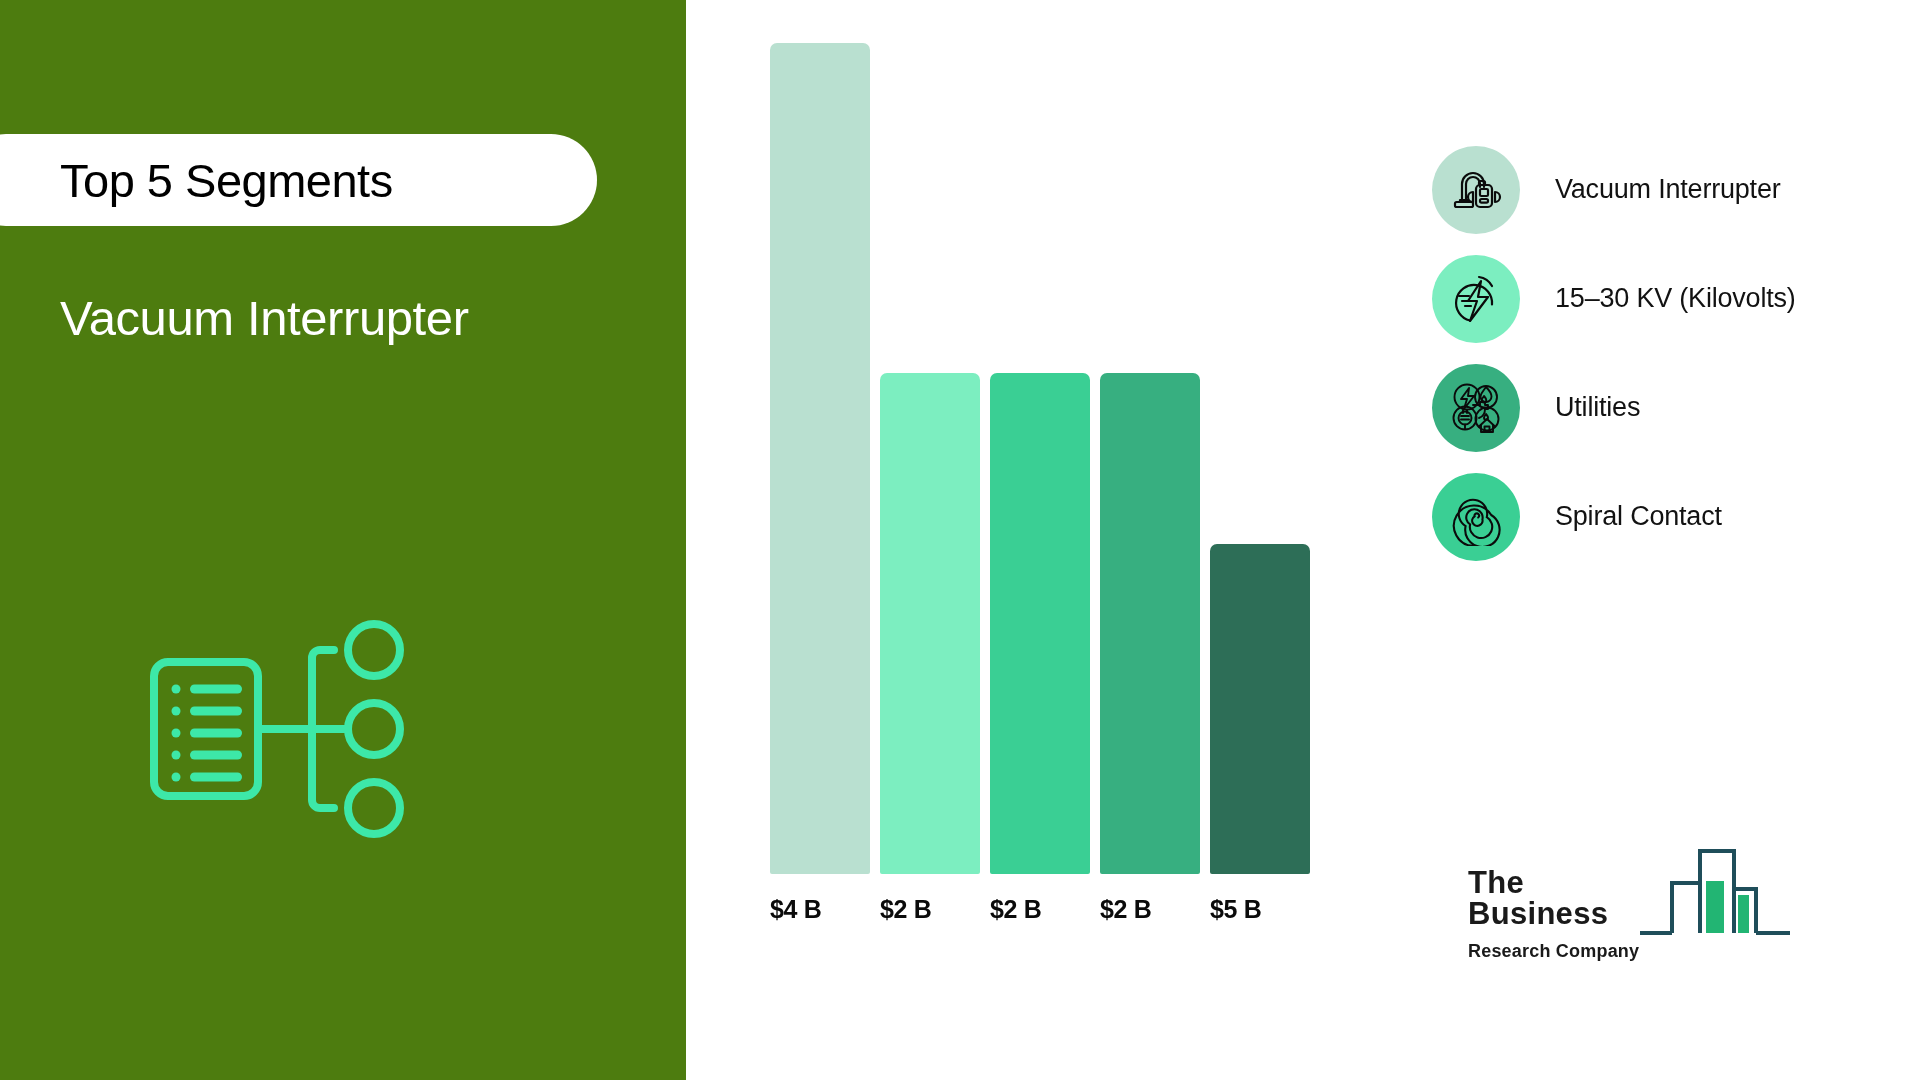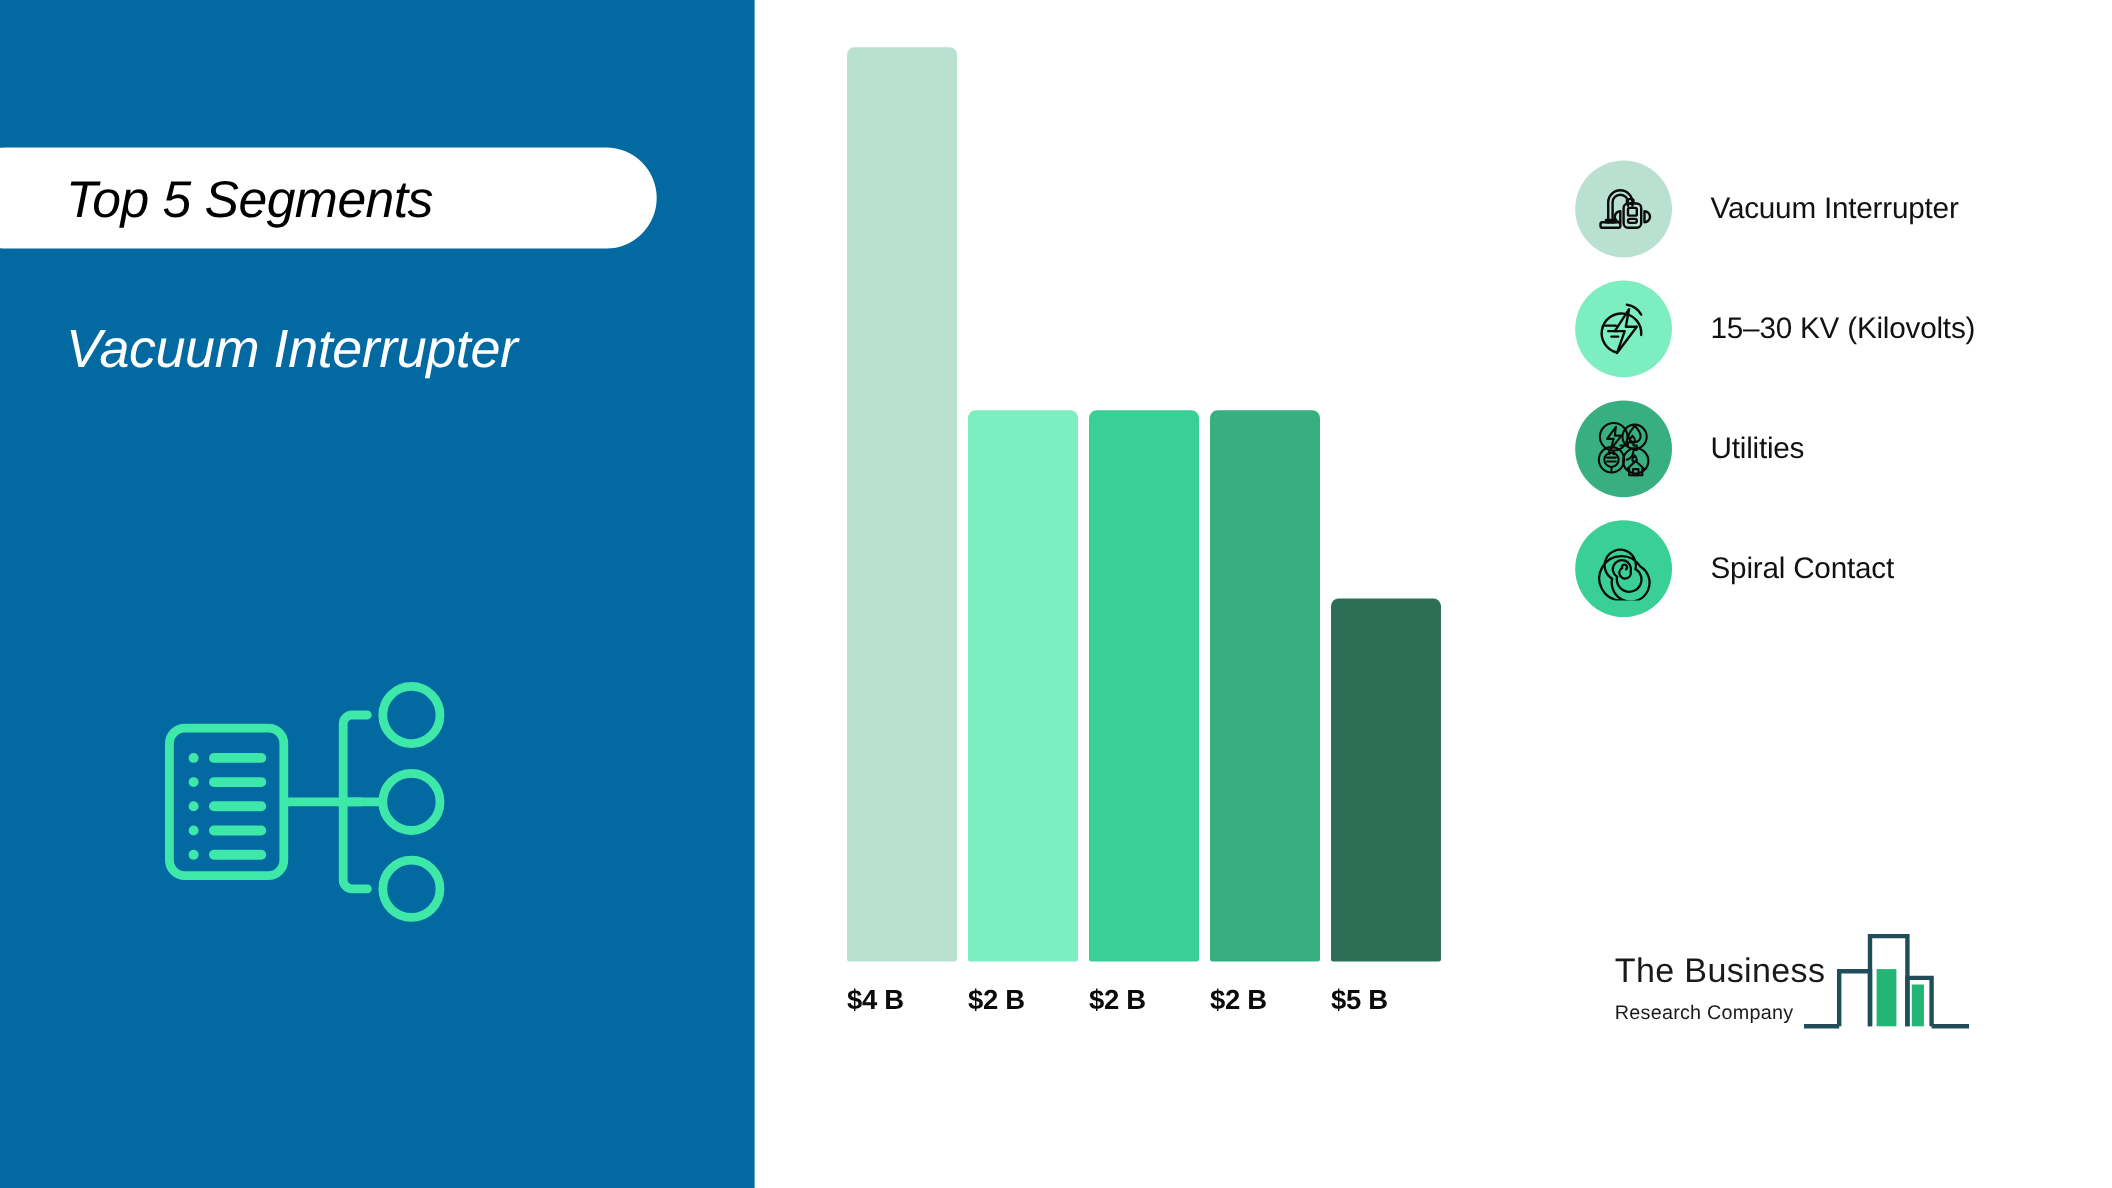--- a/index.html
+++ b/index.html
@@ -24,32 +24,32 @@
   .bar-label{position:absolute;font-size:25px;font-weight:700;color:#0b0b0b;text-align:left;letter-spacing:-0.3px;}
 
   
   .legend{position:absolute;left:1432px;top:135px;width:470px;}
   .legend-row{position:relative;height:109px;display:flex;align-items:center;}
   .legend-icon{width:88px;height:88px;border-radius:50%;flex:0 0 88px;display:flex;align-items:center;justify-content:center;}
   .legend-icon svg{display:block;}
   .legend-text{margin-left:35px;font-size:27px;color:#121212;font-weight:400;white-space:nowrap;letter-spacing:-0.2px;}
 
   
-  .logo{position:absolute;left:1468px;top:845px;width:320px;height:115px;}
+  .logo{position:absolute;left:1468px;top:845px;width:320px;height:115px;font-weight:bold;}
   .logo-text{position:absolute;left:0;top:22px;width:200px;}
   .logo-line1{font-size:31px;color:#1a1a1a;font-family:"Liberation Sans",sans-serif;letter-spacing:0.3px;line-height:1;}
   .logo-line2{font-size:18px;color:#1a1a1a;font-family:"Liberation Sans",sans-serif;letter-spacing:0.2px;line-height:1;margin-top:13px;}
   .logo-mark{position:absolute;left:170px;top:0;}
 </style>
 </head>
 <body>
 
 <div id="stage">
 
-  <div class="left-panel" style="background: #0369a1; font-style: italic;">
+  <div class="left-panel" style="background: #4d7c0f;">
 
     <div class="pill">
       <span class="pill-label">Top 5 Segments</span>
     </div>
 
     <div class="report-title">
       <div>Vacuum Interrupter</div>
     </div>
 
     <div class="illus">

